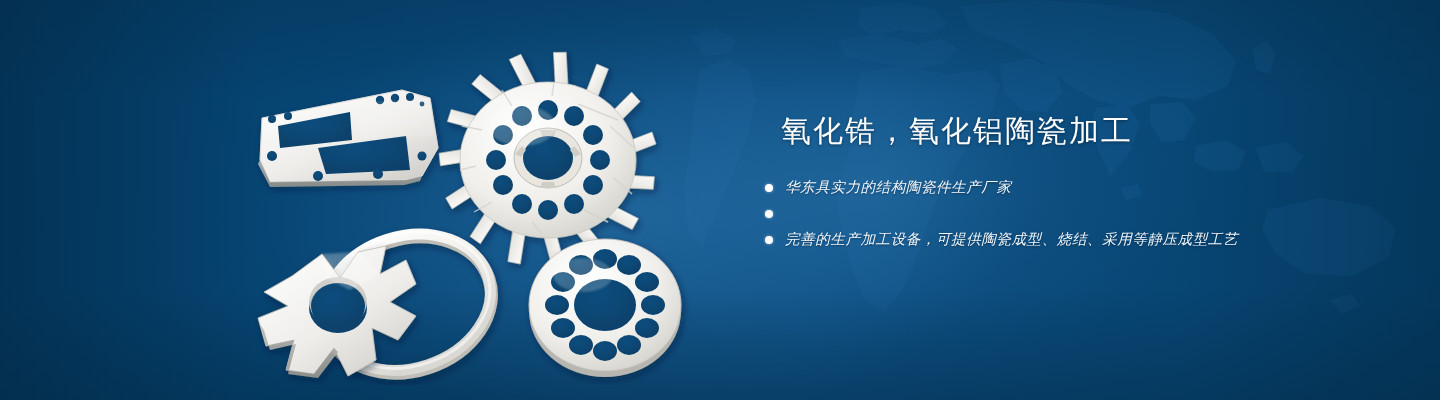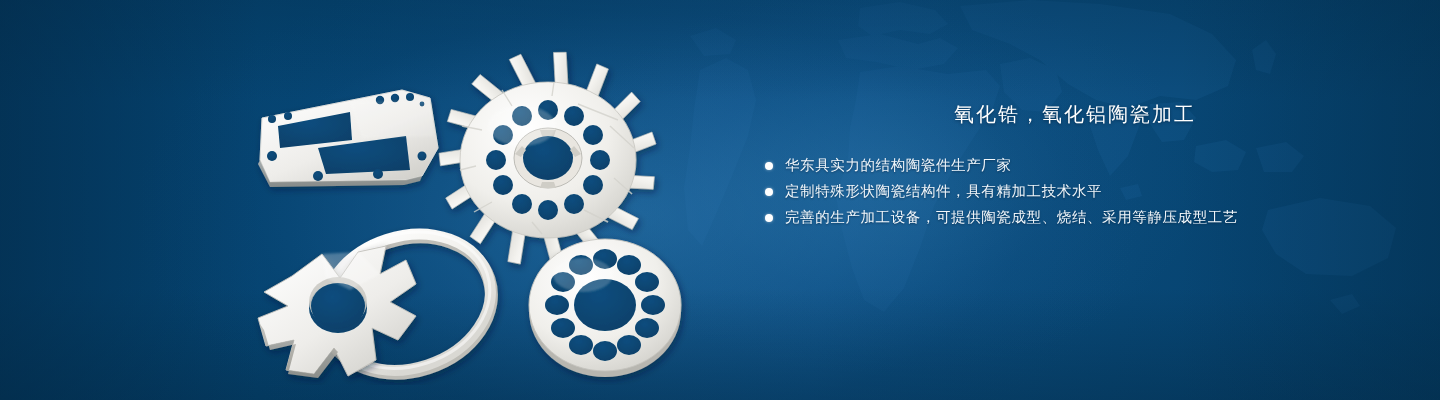--- a/index.html
+++ b/index.html
@@ -33,27 +33,27 @@
   }
   .bg-map{
     position:absolute;left:0;top:0;width:1440px;height:400px;opacity:0.5;
   }
   
   .products{position:absolute;left:230px;top:40px;width:470px;height:345px;}
   .products svg{display:block;}
   
   .content{position:absolute;left:765px;top:100px;width:620px;}
   .headline{
-    font-size:20px;color:#ffffff;letter-spacing:2px;line-height:1;
+    font-size:30px;color:#ffffff;letter-spacing:2px;line-height:1;
     text-shadow:0 1px 3px rgba(0,25,50,0.55);
-    white-space:nowrap;font-weight:normal;margin:4px;text-align:center;
+    white-space:nowrap;font-weight:normal;margin:16px;
   }
   .bullets{list-style:none;margin:0;padding:0;margin-top:30px;}
   .bullet{
-    display:flex;align-items:center;height:23px;margin-bottom:3px;
+    display:flex;align-items:center;height:23px;margin-bottom:3px;font-style:italic;
   }
   .dot{
     width:8px;height:8px;border-radius:50%;
     background:#ffffff;flex:0 0 8px;margin-right:12px;
     box-shadow:0 0 3px rgba(255,255,255,0.5);
   }
   .btext{
     font-size:14.5px;color:#f2f7fb;letter-spacing:0.6px;line-height:1;
     text-shadow:0 1px 2px rgba(0,20,40,0.45);white-space:nowrap;
   }
@@ -303,21 +303,20 @@
 
   <div class="content">
     <h1 class="headline">氧化锆，氧化铝陶瓷加工</h1>
     <ul class="bullets">
       <li class="bullet">
         <span class="dot"></span>
         <span class="btext">华东具实力的结构陶瓷件生产厂家</span>
       </li>
       <li class="bullet">
         <span class="dot"></span>
-        <span class="btext">定制特殊形状陶瓷结构件，具有精加工技术水平</span>
       </li>
       <li class="bullet">
         <span class="dot"></span>
         <span class="btext">完善的生产加工设备，可提供陶瓷成型、烧结、采用等静压成型工艺</span>
       </li>
     </ul>
   </div>
 
 </div>
 

